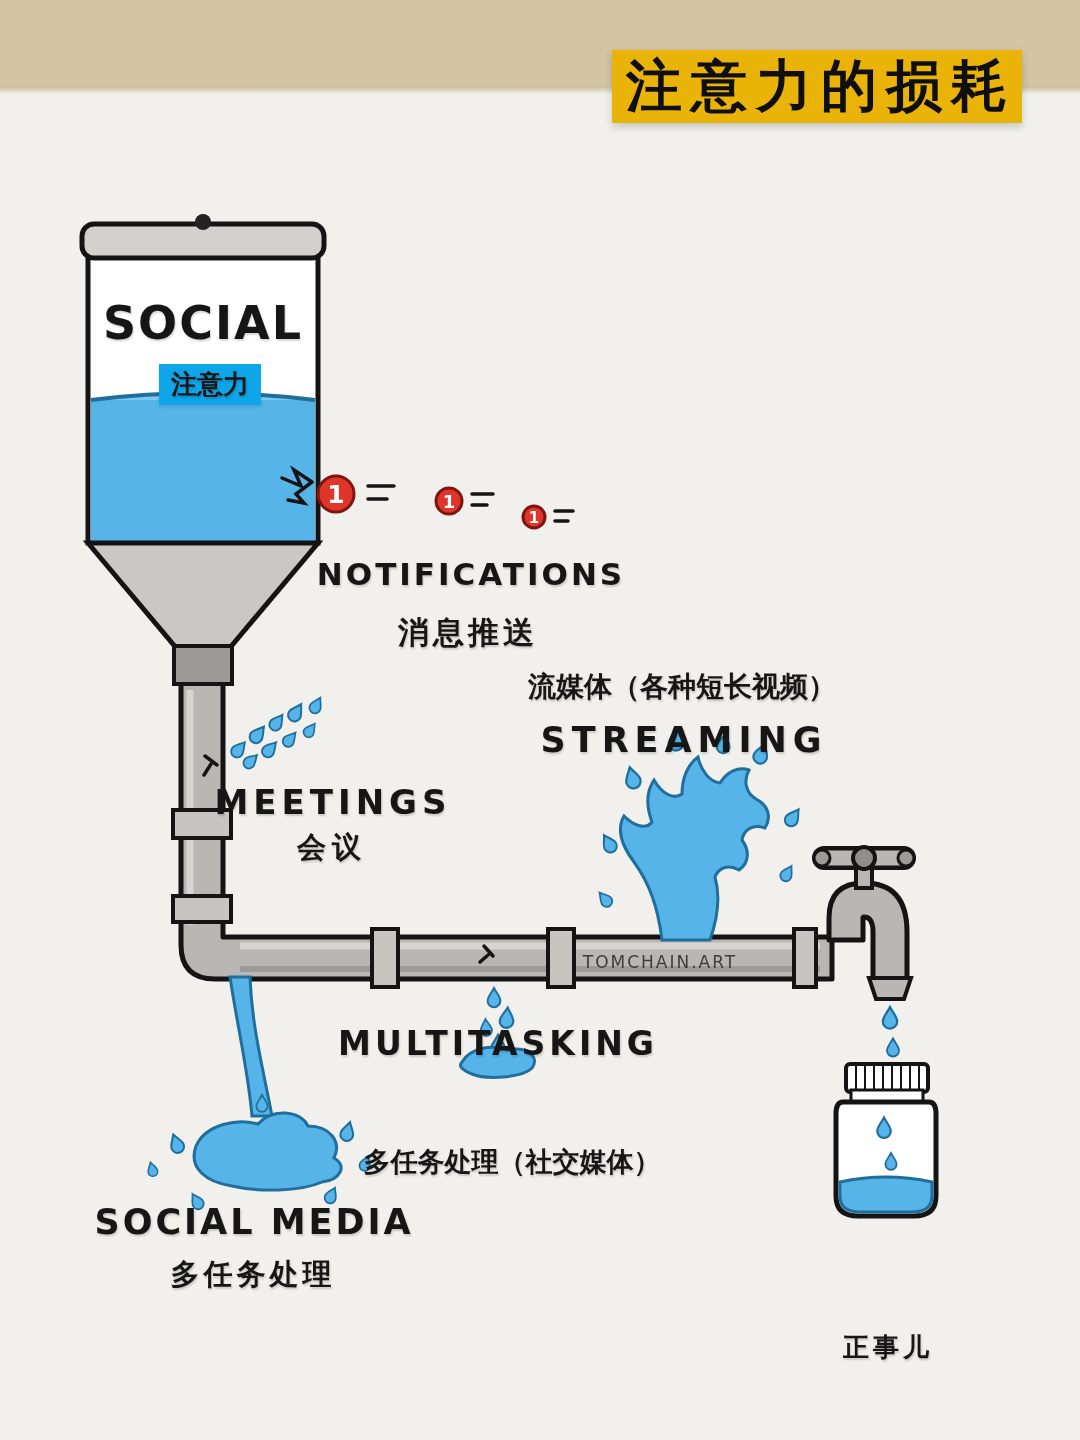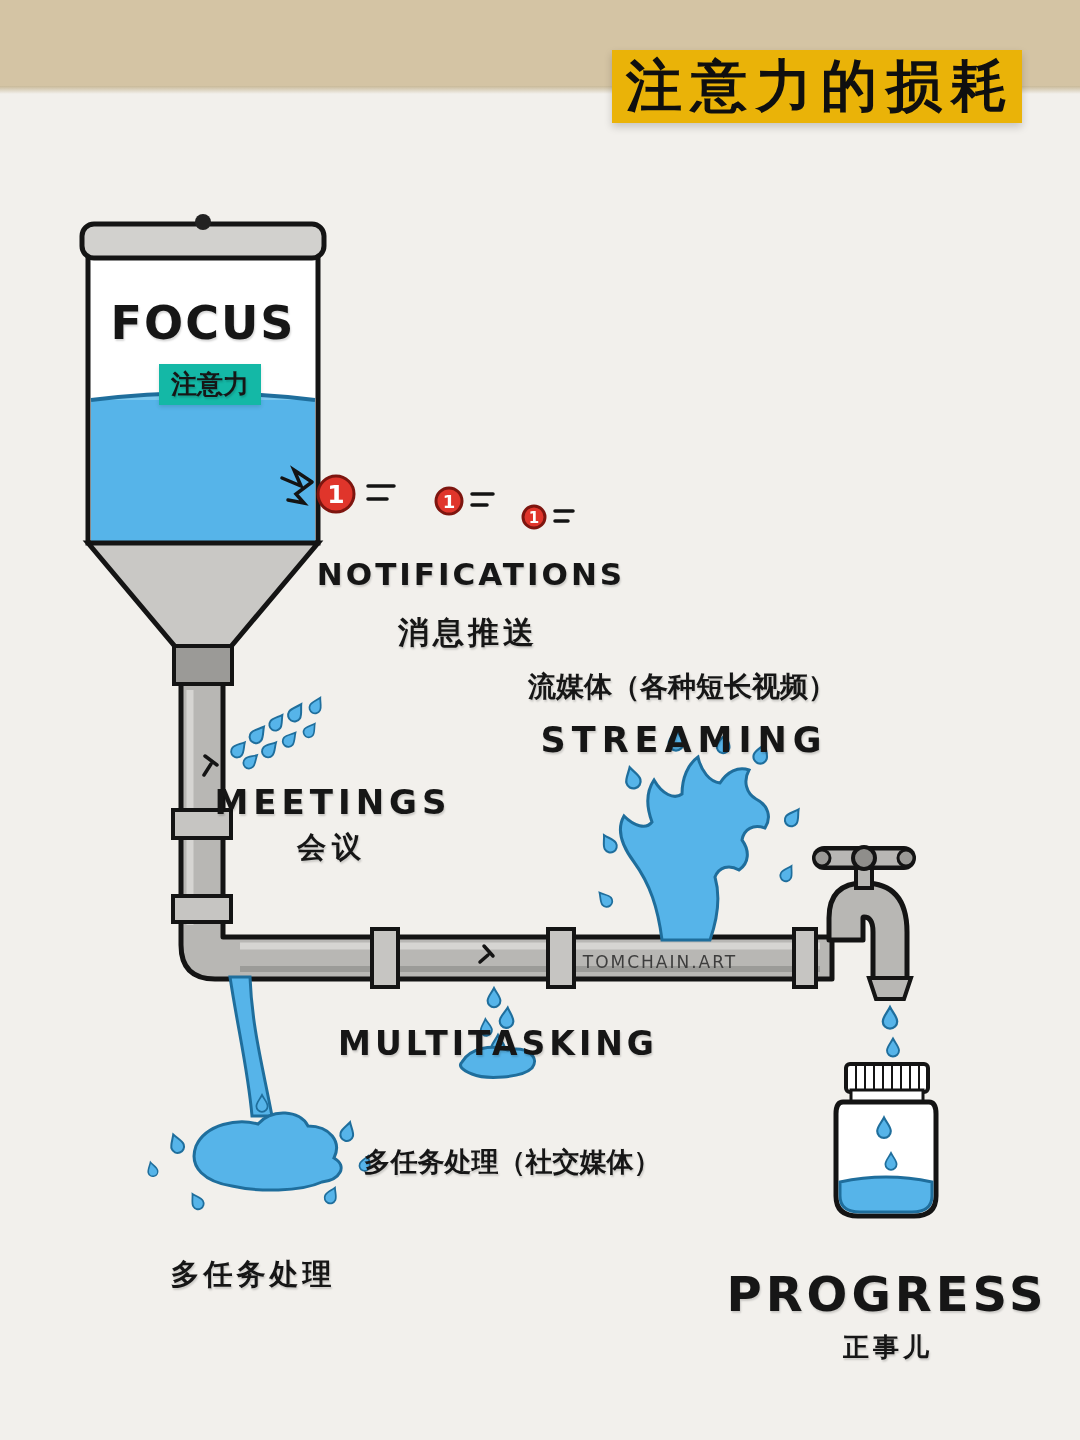--- a/index.html
+++ b/index.html
@@ -31,21 +31,21 @@
     white-space: nowrap;
   }
   .label {
     position: absolute; z-index: 3;
     transform: translateX(-50%);
     color: #161616; white-space: nowrap;
     text-shadow: 1px 2px 2px rgba(0,0,0,.16);
     font-weight: 800;
   }
   .label.zh { font-weight: 700; }
-  .label.boxed { background: #14b8a6; padding: 3px 12px; box-shadow: 0 2px 4px rgba(0,0,0,.12); }
+  .label.boxed { background: #0ea5e9; padding: 3px 12px; box-shadow: 0 2px 4px rgba(0,0,0,.12); }
   .watermark-label { font-weight: 400; color: #3d3d3d; text-shadow: none; }
   
   .water  { fill: #56b4e9; stroke: #1f6e9c; stroke-width: 3px; }
   .drop   { fill: #56b4e9; stroke: #1f6e9c; stroke-width: 2.5px; }
   .metal  { fill: #b8b7b4; stroke: #141414; stroke-width: 5px; }
   .metal-band { fill: #c6c5c2; stroke: #141414; stroke-width: 4px; }
   .ink-line { fill: none; stroke: #141414; stroke-width: 3.5px; stroke-linecap: round; }
   .badge-num { fill: #ffffff; font-weight: bold; font-family: "DejaVu Sans", sans-serif; }
 </style>
 </head>
@@ -176,35 +176,35 @@
       <rect x="851" y="1090" width="72" height="12" fill="#ffffff" stroke="#141414" stroke-width="3"></rect>
       <path d="M843 1102 Q836 1102 836 1114 L836 1196 Q836 1216 858 1216 L914 1216 Q936 1216 936 1196 L936 1114 Q936 1102 929 1102 Z" fill="#ffffff" stroke="#141414" stroke-width="5"></path>
       <path class="water" d="M840 1182 Q886 1172 932 1182 L932 1196 Q932 1212 912 1212 L860 1212 Q840 1212 840 1196 Z"></path>
       <use href="#drop" class="drop" transform="translate(884,1126) scale(0.85)"></use>
       <use href="#drop" class="drop" transform="translate(891,1160) scale(0.7)"></use>
     </g>
   </svg>
 
   <div class="page-title">注意力的损耗</div>
 
-  <div class="label" style="left:203px; top:296px; font-size:46px; letter-spacing:2px; font-weight:900;">FOCUS</div>
+  <div class="label" style="left:203px; top:296px; font-size:46px; letter-spacing:2px; font-weight:900;">SOCIAL</div>
   <div class="label zh boxed" style="left:210px; top:364px; font-size:26px;">注意力</div>
 
   <div class="label" style="left:471px; top:556px; font-size:31px; letter-spacing:3px;text-align:right;">NOTIFICATIONS</div>
   <div class="label zh" style="left:468px; top:612px; font-size:31px; letter-spacing:4px;">消息推送</div>
 
   <div class="label zh" style="left:682px; top:668px; font-size:28px;">流媒体（各种短长视频）</div>
   <div class="label" style="left:684px; top:720px; font-size:35px; letter-spacing:6px;">STREAMING</div>
 
   <div class="label" style="left:333px; top:782px; font-size:34px; letter-spacing:5px;">MEETINGS</div>
   <div class="label zh" style="left:332px; top:828px; font-size:29px; letter-spacing:6px;">会议</div>
 
   <div class="label watermark-label" style="left:660px; top:952px; font-size:17px; letter-spacing:2px;">TOMCHAIN.ART</div>
 
   <div class="label" style="left:498px; top:1024px; font-size:33px; letter-spacing:4px;">MULTITASKING</div>
   <div class="label zh" style="left:512px; top:1144px; font-size:27px;">多任务处理（社交媒体）</div>
 
+  <div class="label" style="left:254px; top:1202px; font-size:35px; letter-spacing:3px;">SOCIAL MEDIA</div>
   <div class="label zh" style="left:253px; top:1255px; font-size:29px; letter-spacing:4px;">多任务处理</div>
 
-  <div class="label" style="left:887px; top:1266px; font-size:48px; letter-spacing:4px; font-weight:900;">PROGRESS</div>
   <div class="label zh" style="left:888px; top:1330px; font-size:26px; letter-spacing:4px;">正事儿</div>
 
 </div>
 
 </body></html>

